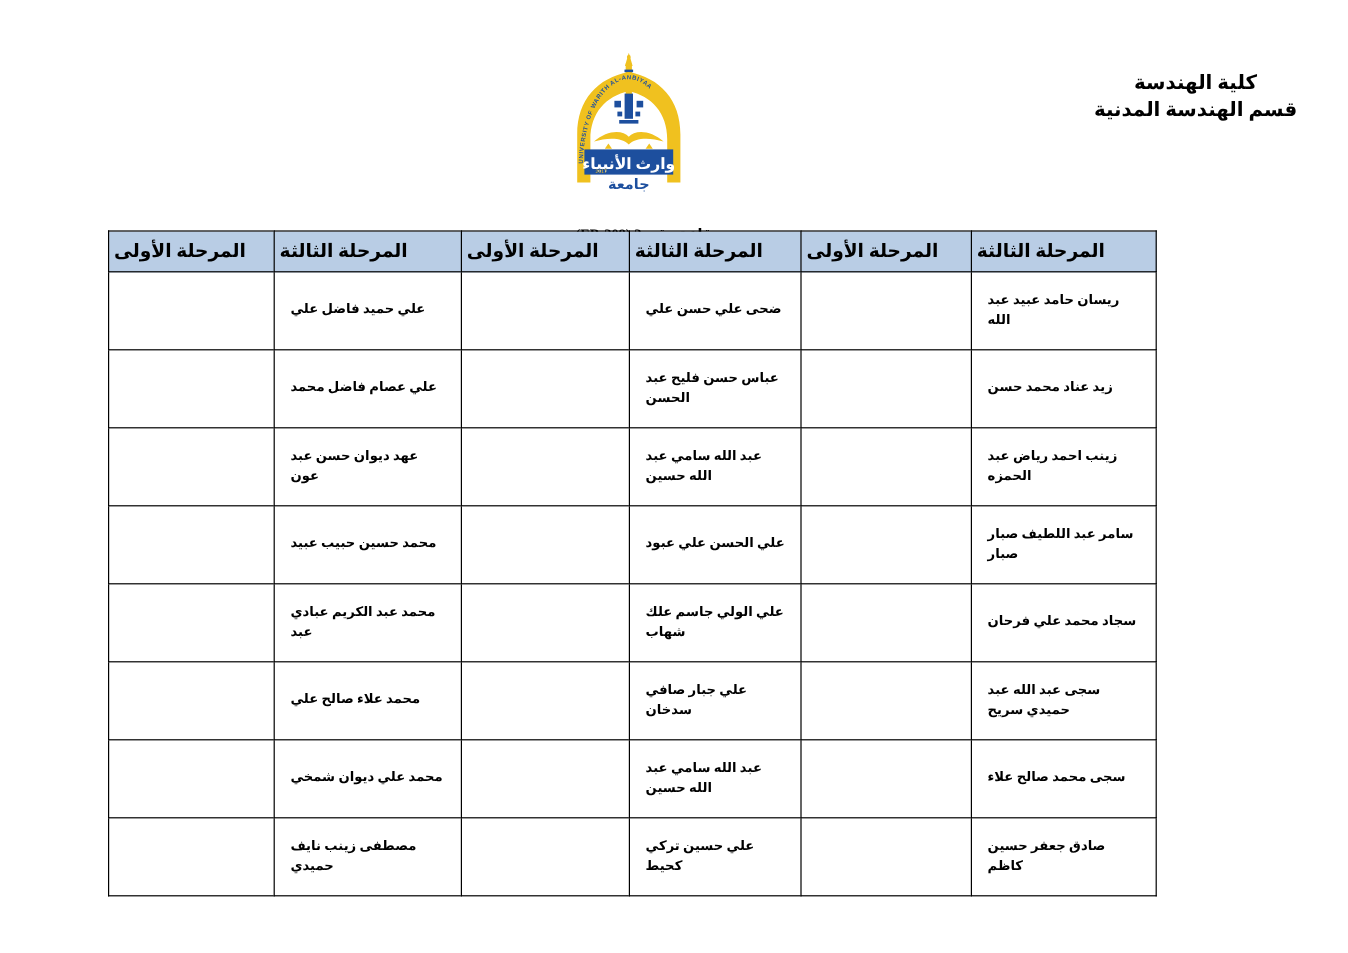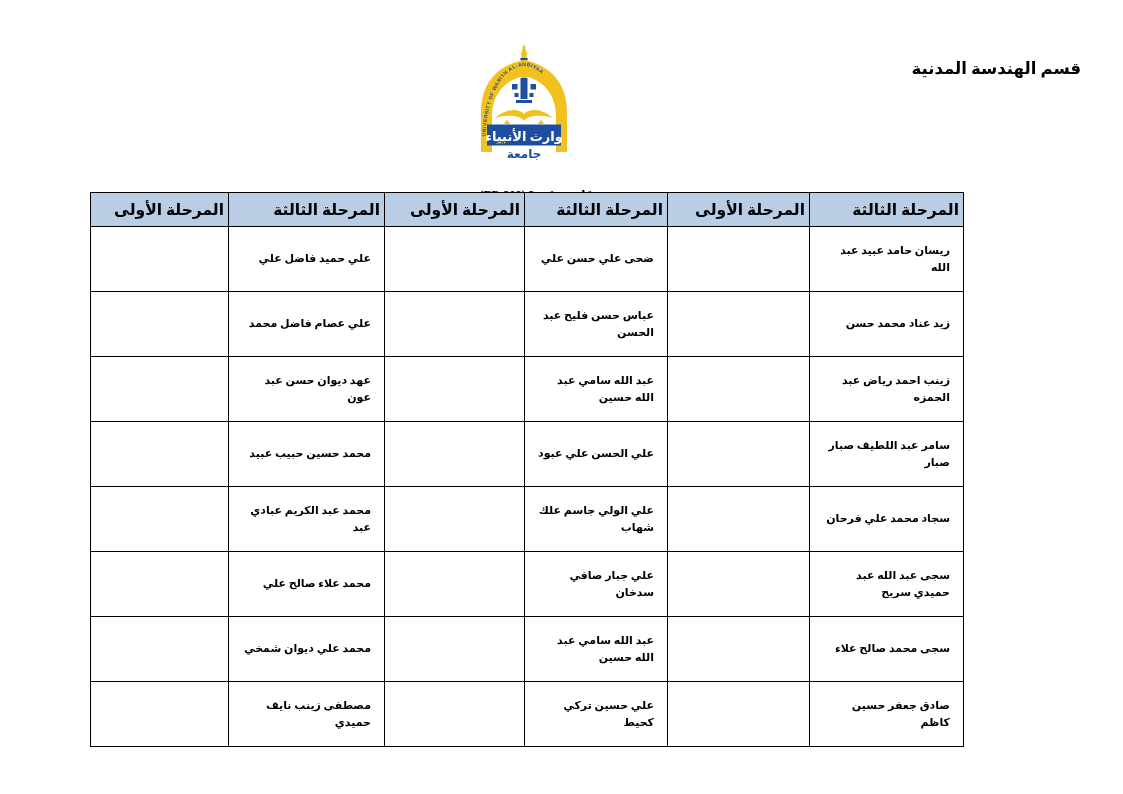--- a/index.html
+++ b/index.html
@@ -33,21 +33,21 @@
 
   
   .table-wrap { position:absolute; top:192px; left:90px; }
   table.roster {
     border-collapse:collapse; table-layout:fixed;
     width:873px; direction:rtl;
     font-family:"Liberation Serif","DejaVu Sans",serif;
   }
   table.roster th, table.roster td {
     border:1.4px solid #000;
-    text-align:right; vertical-align:middle;
+    text-align:left; vertical-align:middle;
     font-weight:bold; color:#000;
   }
   table.roster th {
     height:34px; font-size:15.5px;
     background:var(--header-bg,#b9cde5);
     padding:0 4px;
   }
   table.roster td {
     height:65px; font-size:11px;
     padding:0 13px; line-height:1.55;
@@ -58,20 +58,21 @@
   table.roster th:nth-child(4), table.roster td:nth-child(4){ width:140px; }
   table.roster th:nth-child(5), table.roster td:nth-child(5){ width:156px; }
   table.roster th:nth-child(6), table.roster td:nth-child(6){ width:138px; }
 </style>
 </head>
 <body>
 
 <div class="page">
 
   <div class="corner-header">
+    <div>كلية الهندسة</div>
     <div>قسم الهندسة المدنية</div>
   </div>
 
   <div class="logo">
     <svg width="112" height="116" viewBox="0 0 112 116" xmlns="http://www.w3.org/2000/svg">
 
       <g>
         <polygon points="56,0 52.8,11 59.2,11" fill="#f0c11f"></polygon>
         <rect x="53.4" y="9" width="5.2" height="26" fill="#f0c11f"></rect>
         <rect x="52.4" y="14" width="7.2" height="2.2" fill="#1d4f9e"></rect>

